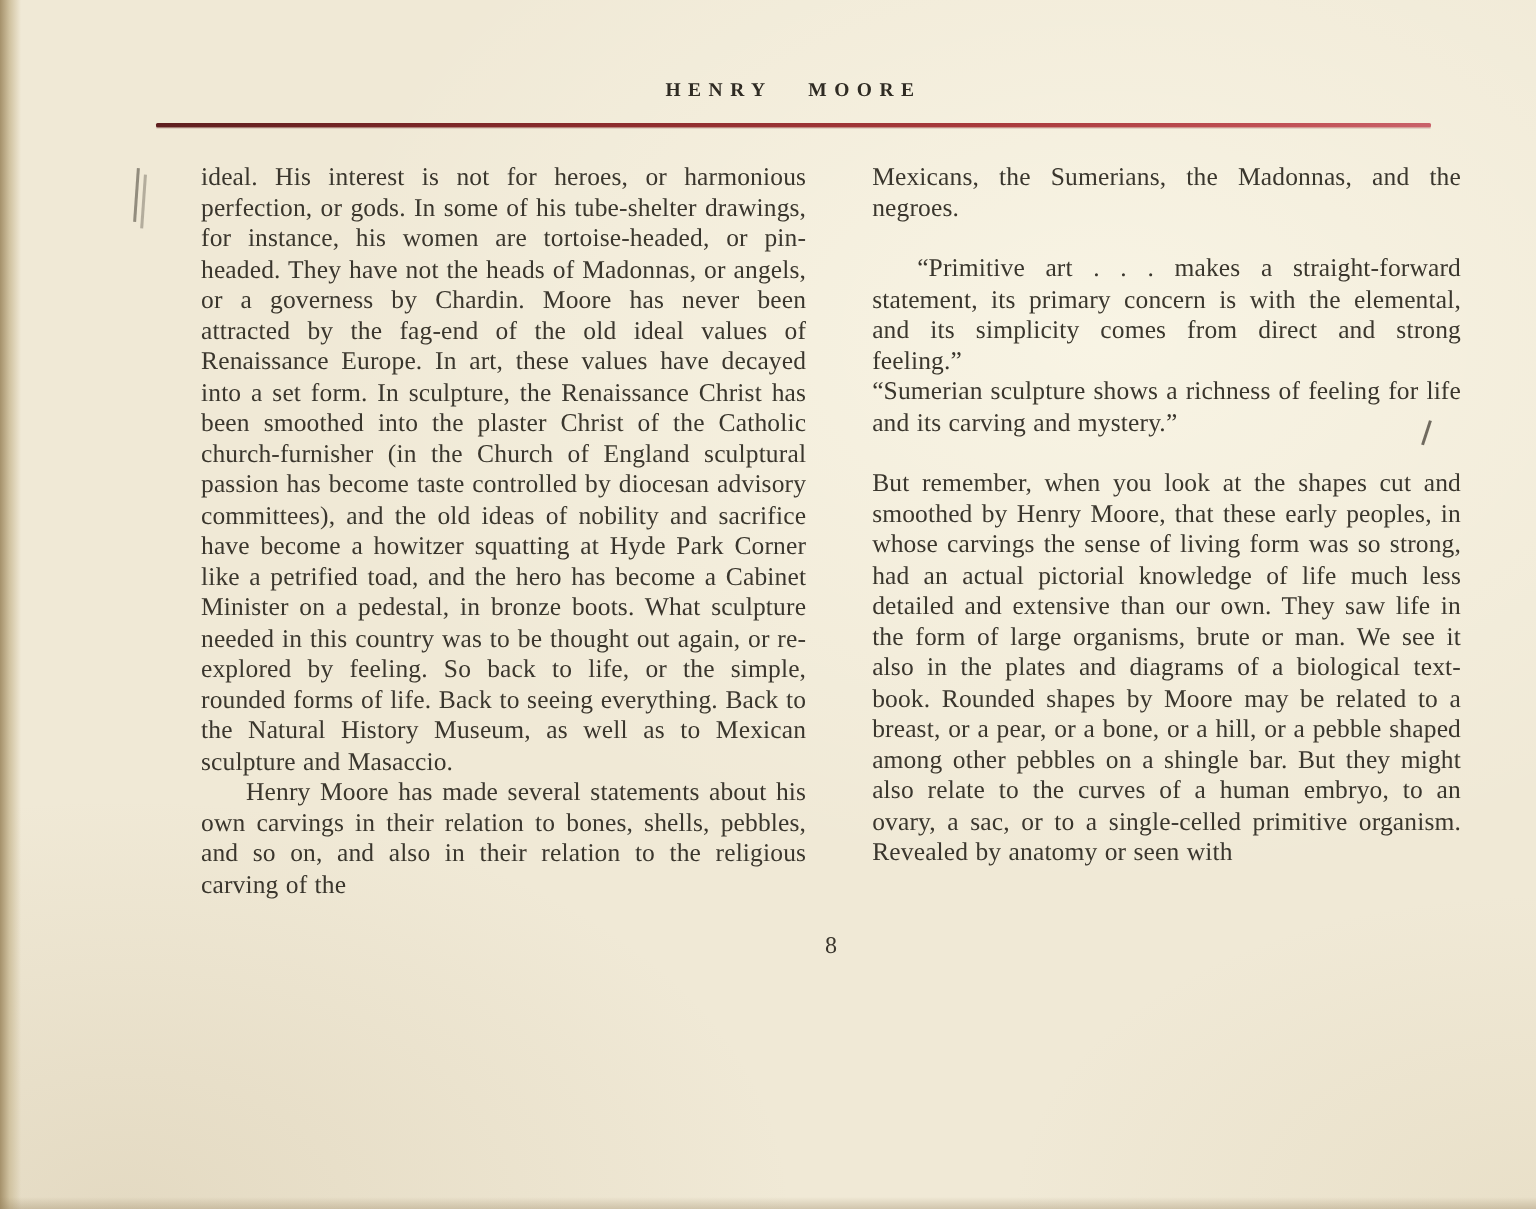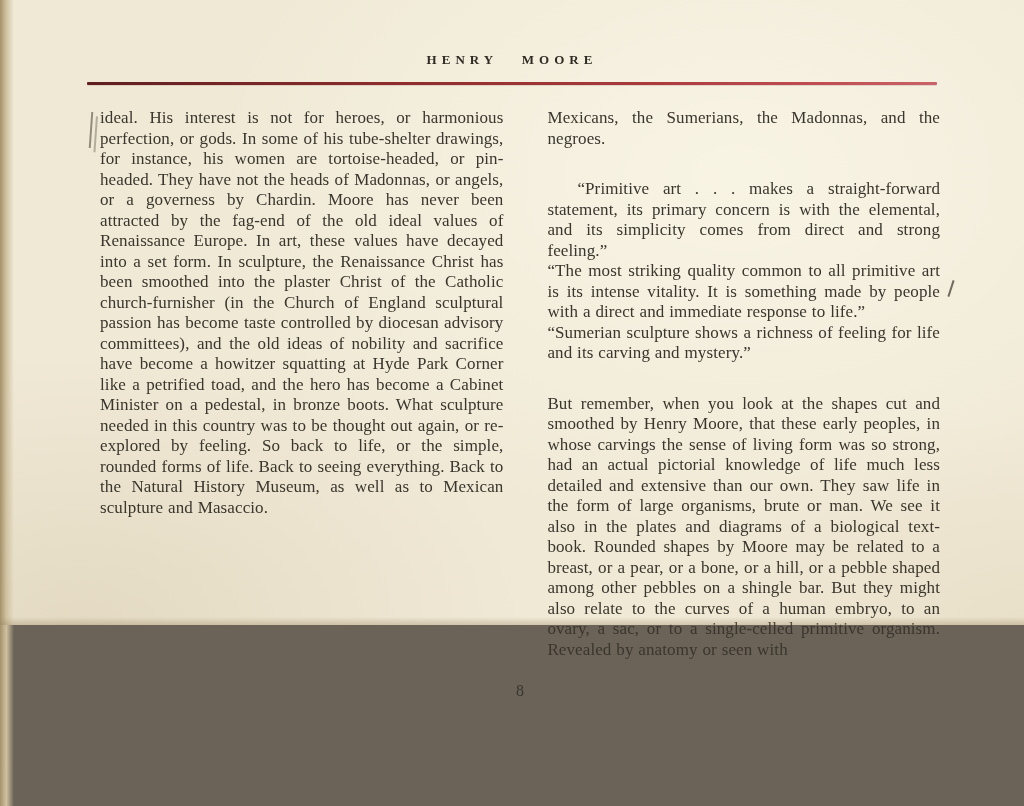--- a/index.html
+++ b/index.html
@@ -9,29 +9,30 @@
   }
   body {
     width: 1024px;
     height: 806px;
     overflow: hidden;
     font-family: "Liberation Serif", serif;
   }
   .page {
     position: relative;
     width: 1024px;
-    height: 625px;
+    height: 806px;
     box-sizing: border-box;
     padding-top: 52px;
     background:
       radial-gradient(ellipse 760px 520px at 72% 28%, rgba(255,253,240,0.55), rgba(255,253,240,0) 70%),
       radial-gradient(ellipse 620px 380px at 8% 100%, rgba(185,165,125,0.22), rgba(185,165,125,0) 72%),
       radial-gradient(ellipse 500px 300px at 100% 100%, rgba(200,182,140,0.18), rgba(200,182,140,0) 70%),
       #f0e9d6;
     color: #3a362d;
+    padding-left: 34px;
   }
   .edge-left {
     position: absolute;
     left: 0; top: 0;
     width: 14px; height: 806px;
     background: linear-gradient(90deg, #a5916b 0%, #d0c2a0 45%, rgba(240,233,214,0) 100%);
   }
   .edge-bottom {
     position: absolute;
     left: 0; bottom: 0;
@@ -65,21 +66,21 @@
   .col-right { width: 398px; }
   p.para {
     margin: 0;
     font-size: 17px;
     line-height: 20.5px;
     text-align: justify;
     letter-spacing: 0.1px;
     word-spacing: 0.5px;
   }
   p.para.indent { text-indent: 30px; }
-  p.para.space-before { margin-top: 30px; }
+  p.para.space-before { margin-top: 20px; }
   .page-footer {
     margin: 22px 0 0 100px;
     width: 840px;
     text-align: center;
     font-size: 16px;
     color: #3a362d;
   }
   
   .margin-mark-left {
     position: absolute;
@@ -107,25 +108,25 @@
 
   <header class="running-head">
     <span>HENRY MOORE</span>
   </header>
 
   <div class="rule"></div>
 
   <main class="text-block">
     <section class="col col-left">
         <p class="para">ideal. His interest is not for heroes, or harmonious perfection, or gods. In some of his tube-shelter drawings, for instance, his women are tortoise-headed, or pin-headed. They have not the heads of Madonnas, or angels, or a governess by Chardin. Moore has never been attracted by the fag-end of the old ideal values of Renaissance Europe. In art, these values have decayed into a set form. In sculpture, the Renaissance Christ has been smoothed into the plaster Christ of the Catholic church-furnisher (in the Church of England sculptural passion has become taste controlled by diocesan advisory committees), and the old ideas of nobility and sacrifice have become a howitzer squatting at Hyde Park Corner like a petrified toad, and the hero has become a Cabinet Minister on a pedestal, in bronze boots. What sculpture needed in this country was to be thought out again, or re-explored by feeling. So back to life, or the simple, rounded forms of life. Back to seeing everything. Back to the Natural History Museum, as well as to Mexican sculpture and Masaccio.</p>
+        <p class="para indent">Henry Moore has made several statements about his own carvings in their relation to bones, shells, pebbles, and so on, and also in their relation to the religious carving of the</p>
       </section>
     <section class="col col-right">
         <p class="para">Mexicans, the Sumerians, the Madonnas, and the negroes.</p>
         <p class="para indent space-before">“Primitive art . . . makes a straight-forward statement, its primary concern is with the elemental, and its simplicity comes from direct and strong feeling.”</p>
-        <p class="para">“The most striking quality common to all primitive art is its intense vitality. It is something made by people with a direct and immediate response to life.”</p>
         <p class="para">“Sumerian sculpture shows a richness of feeling for life and its carving and mystery.”</p>
         <p class="para space-before">But remember, when you look at the shapes cut and smoothed by Henry Moore, that these early peoples, in whose carvings the sense of living form was so strong, had an actual pictorial knowledge of life much less detailed and extensive than our own. They saw life in the form of large organisms, brute or man. We see it also in the plates and diagrams of a biological text-book. Rounded shapes by Moore may be related to a breast, or a pear, or a bone, or a hill, or a pebble shaped among other pebbles on a shingle bar. But they might also relate to the curves of a human embryo, to an ovary, a sac, or to a single-celled primitive organism. Revealed by anatomy or seen with</p>
       </section>
   </main>
 
   <footer class="page-footer">
     <span>8</span>
   </footer>
 
   <div class="margin-mark-left"></div>

